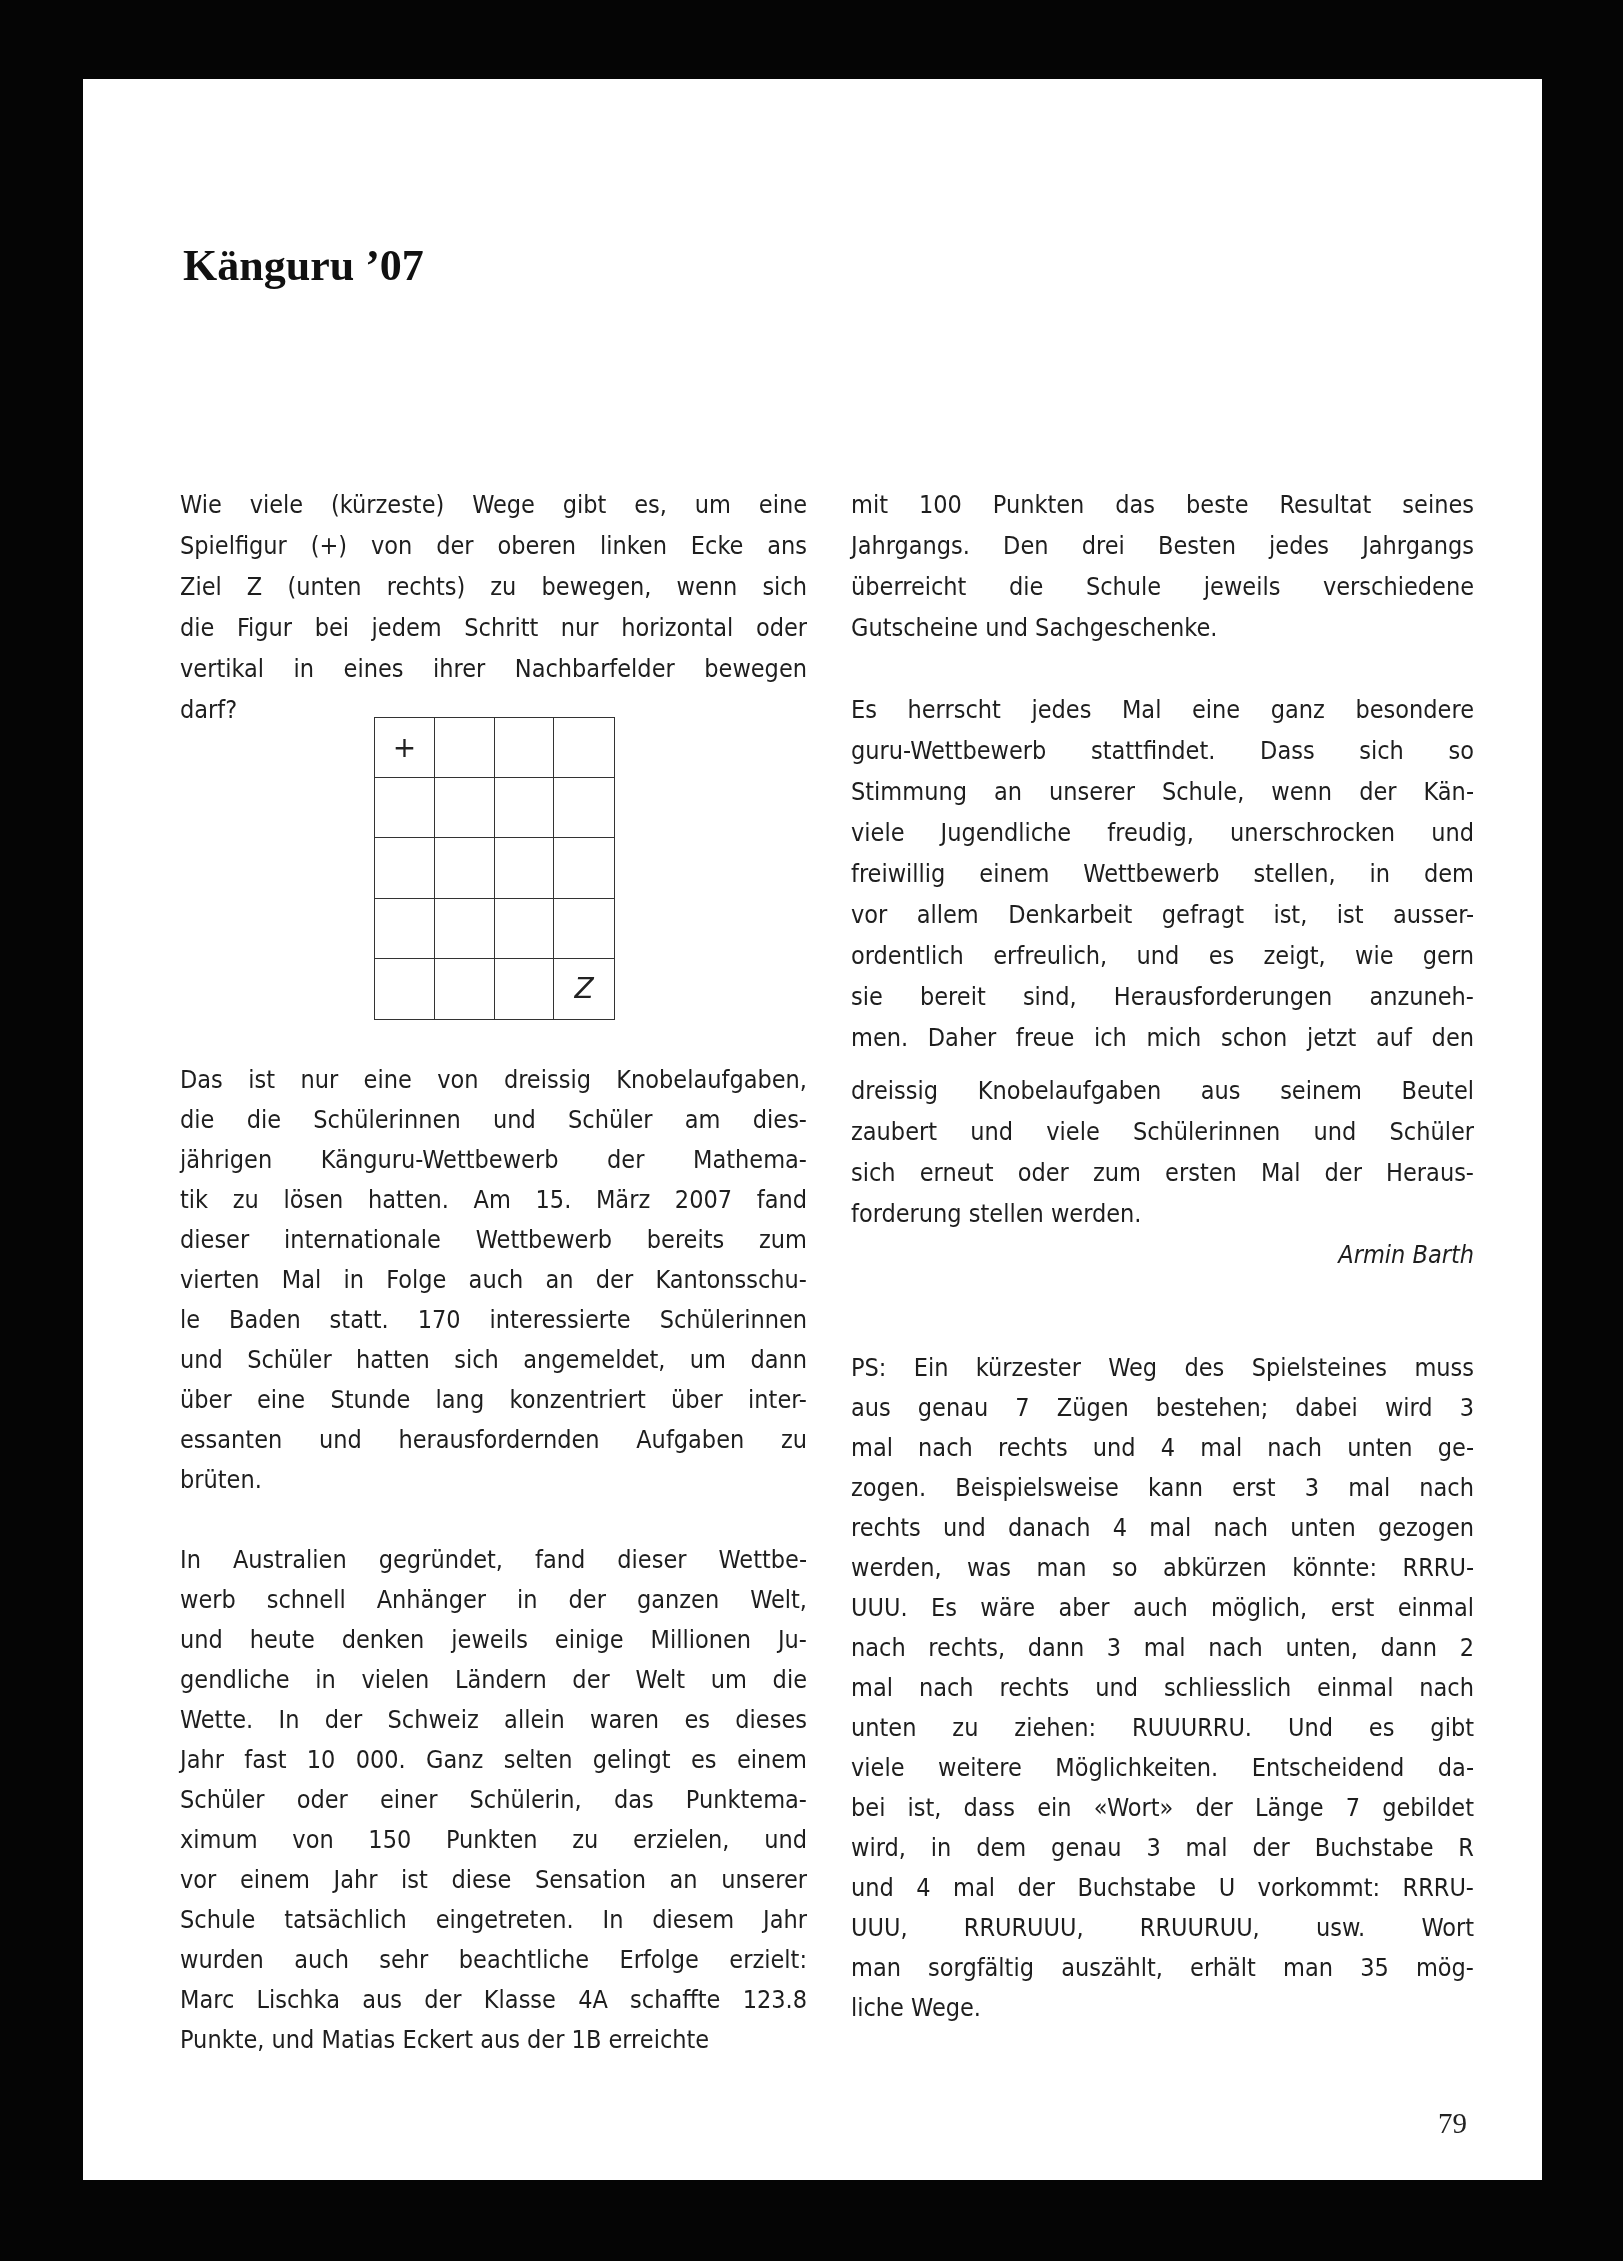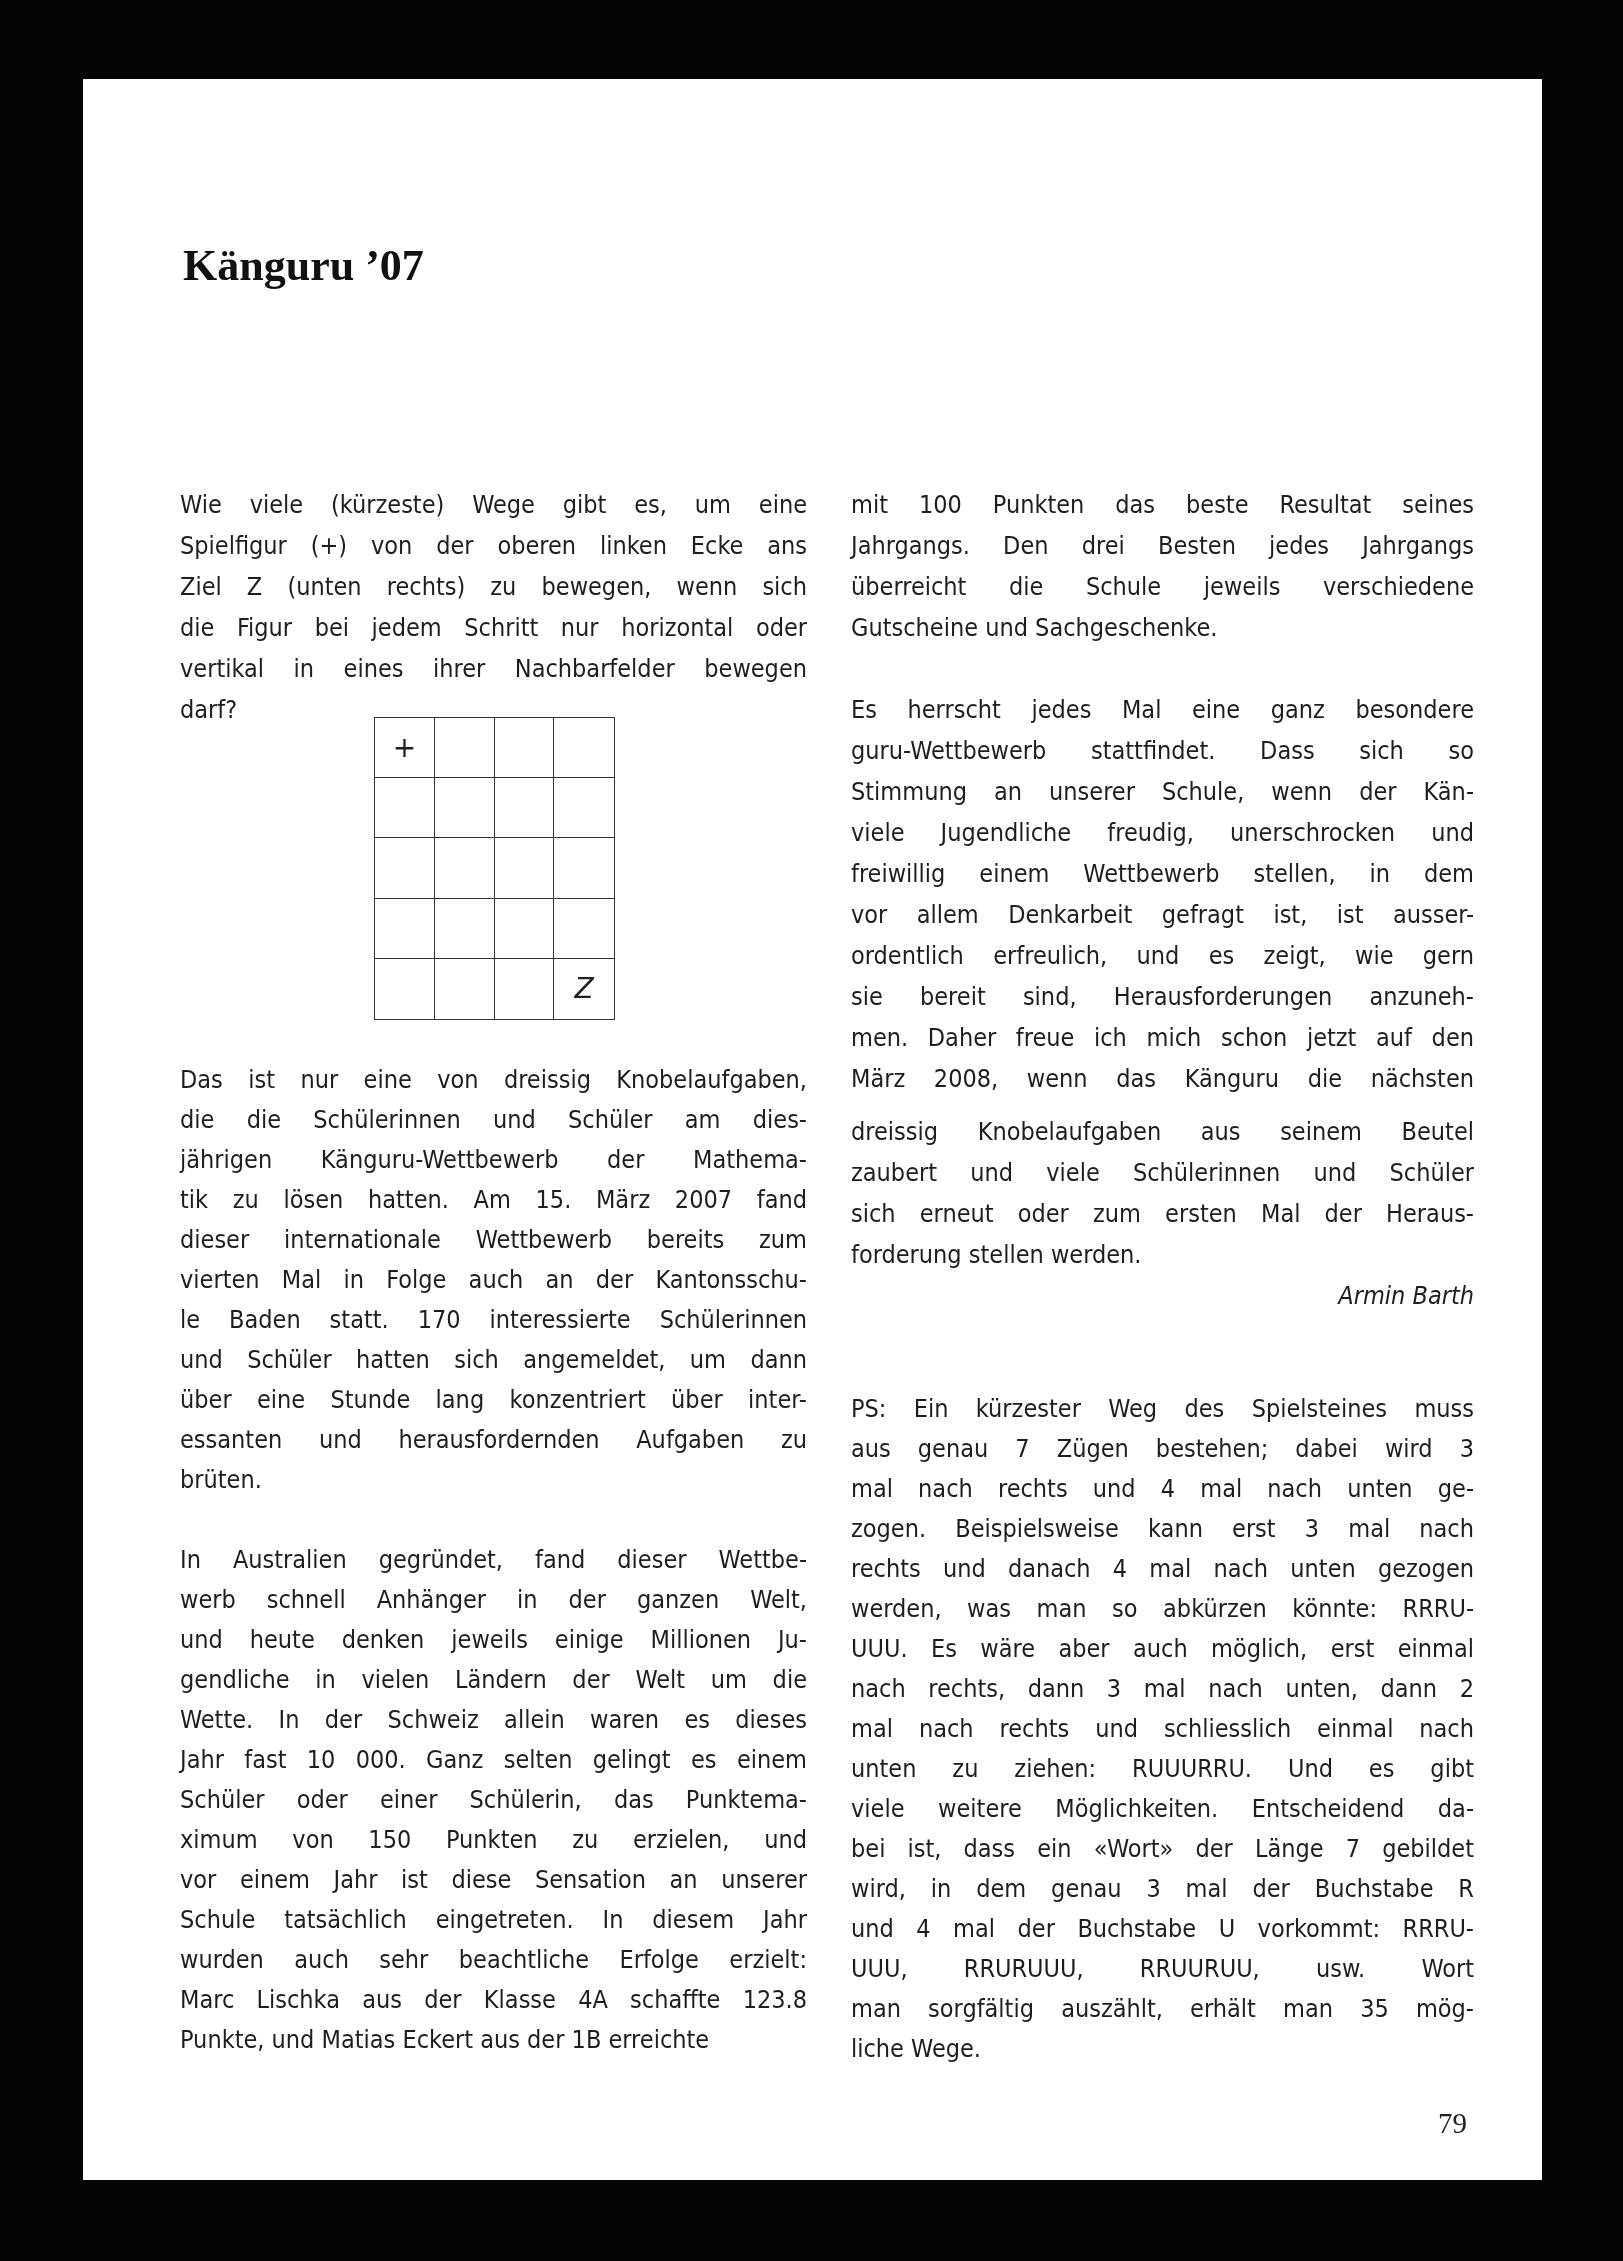--- a/index.html
+++ b/index.html
@@ -133,21 +133,20 @@
   <div>
       <div class="line" style="display: block;">Es herrscht jedes Mal eine ganz besondere</div>
       <div class="line" style="display: block;">guru-Wettbewerb stattfindet. Dass sich so</div>
       <div class="line" style="display: block;">Stimmung an unserer Schule, wenn der Kän-</div>
       <div class="line" style="display: block;">viele Jugendliche freudig, unerschrocken und</div>
       <div class="line" style="display: block;">freiwillig einem Wettbewerb stellen, in dem</div>
       <div class="line" style="display: block;">vor allem Denkarbeit gefragt ist, ist ausser-</div>
       <div class="line" style="display: block;">ordentlich erfreulich, und es zeigt, wie gern</div>
       <div class="line" style="display: block;">sie bereit sind, Herausforderungen anzuneh-</div>
       <div class="line" style="display: block;">men. Daher freue ich mich schon jetzt auf den</div>
-      <div class="line" style="display: block;">März 2008, wenn das Känguru die nächsten</div>
       <div class="line" style="display: block; margin-top: 12px;">dreissig Knobelaufgaben aus seinem Beutel</div>
       <div class="line" style="display: block;">zaubert und viele Schülerinnen und Schüler</div>
       <div class="line" style="display: block;">sich erneut oder zum ersten Mal der Heraus-</div>
       <div class="line last" style="display: block;">forderung stellen werden.</div>
     </div>
   <div class="line right" style="display: block;">Armin Barth</div>
   <div style="height:73px;"></div>
   <div>
       <div class="line" style="height: 40px; line-height: 40px; display: block;">PS: Ein kürzester Weg des Spielsteines muss</div>
       <div class="line" style="height: 40px; line-height: 40px; display: block;">aus genau 7 Zügen bestehen; dabei wird 3</div>

